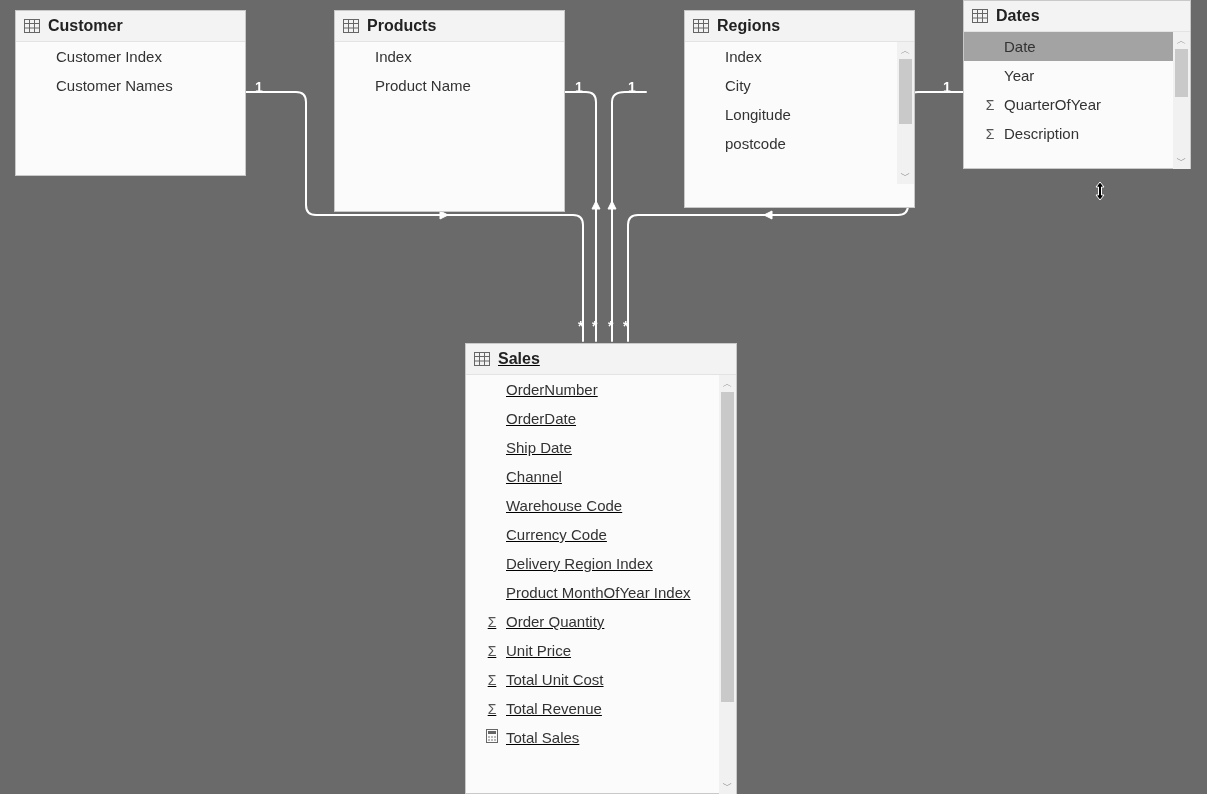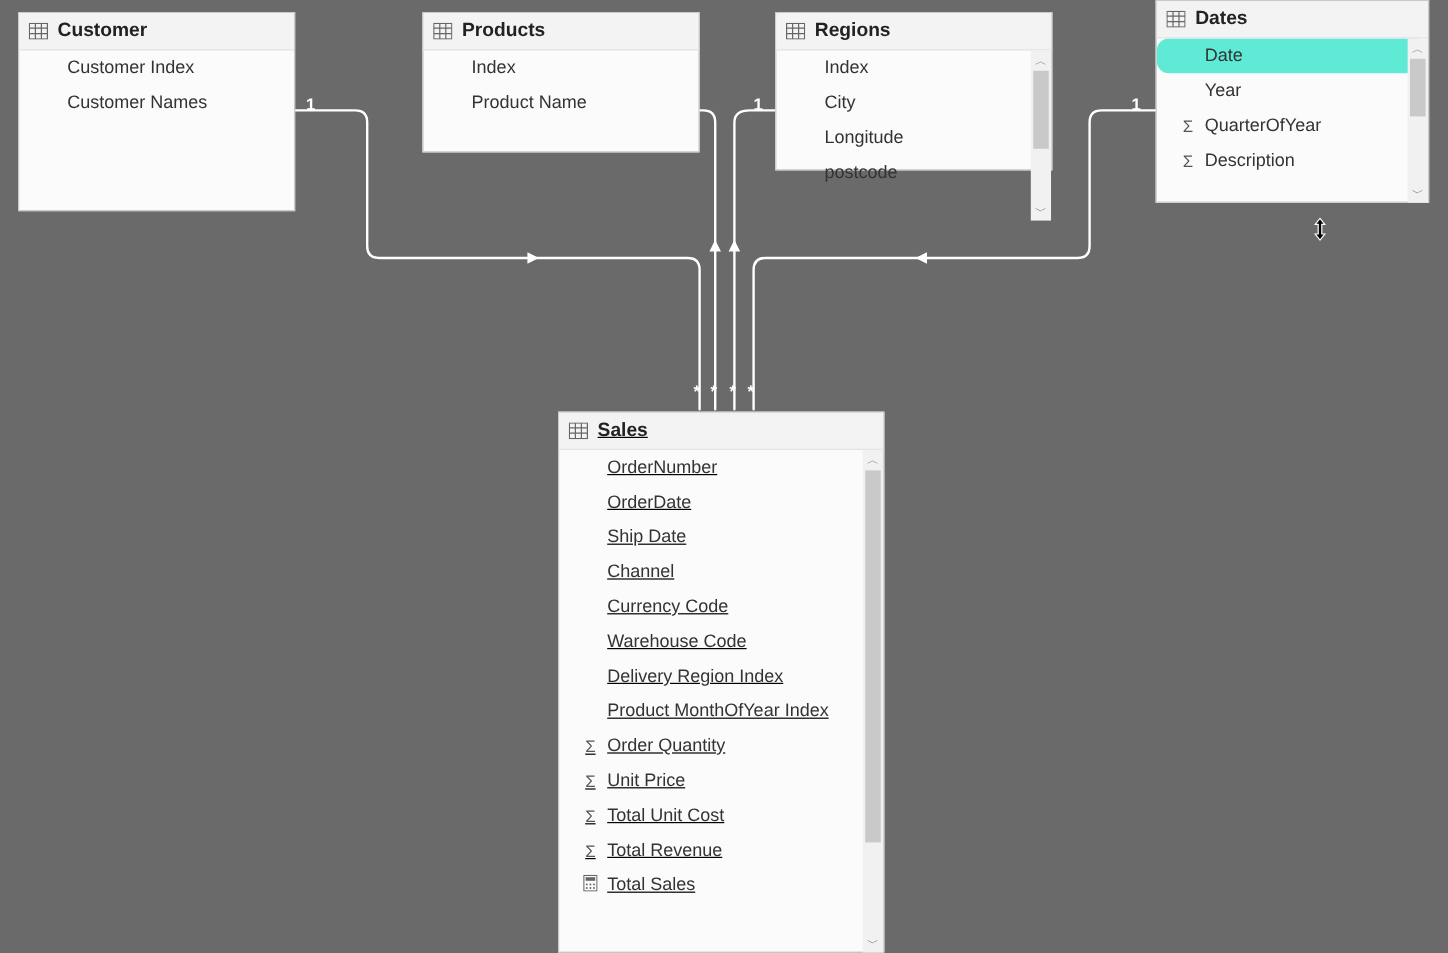--- a/index.html
+++ b/index.html
@@ -3,21 +3,21 @@
 <meta charset="utf-8">
 <style>
   html,body{margin:0;padding:0;width:1207px;height:794px;background:#6a6a6a;font-family:"Segoe UI",Arial,sans-serif;overflow:hidden;}
   .canvas{position:relative;width:1207px;height:794px;}
   svg.connectors{position:absolute;left:0;top:0;width:1207px;height:794px;pointer-events:none;}
   .table-card{position:absolute;background:#fbfbfb;border:1px solid #c9c9c9;box-sizing:border-box;}
   .table-header{display:flex;align-items:center;gap:8px;padding:6px 10px 6px 8px;border-bottom:1px solid #e3e3e3;background:#f3f3f3;}
   .table-header .title{font-weight:700;color:#222;font-size:16px;}
   .table-body{position:relative;overflow:hidden;}
   .field-row{display:flex;align-items:center;gap:6px;height:29px;padding-left:22px;padding-right:10px;font-size:15px;color:#333;white-space:nowrap;}
-  .field-row.selected{background:#5eead4;border-radius:10px;}
+  .field-row.selected{background:#a3a3a3;}
   .field-icon{width:16px;text-align:center;color:#555;font-size:14px;flex:0 0 16px;margin-left:-4px;}
   .sigma{font-family:"Segoe UI Symbol",Arial,sans-serif;}
   .scrollbar{position:absolute;right:0;top:0;bottom:0;width:17px;background:#f1f1f1;}
   .scrollbar .btn{position:absolute;left:0;width:17px;height:17px;display:flex;align-items:center;justify-content:center;color:#888;font-size:10px;}
   .scrollbar .btn.up{top:0;}
   .scrollbar .btn.down{bottom:0;}
   .scrollbar .thumb{position:absolute;left:2px;width:13px;background:#c9c9c9;}
   .table-icon svg{display:block;}
   .rel-label{position:absolute;color:#fff;font-weight:700;font-size:14px;user-select:none;}
   .rel-star{position:absolute;color:#fff;font-size:14px;font-weight:700;}
@@ -77,21 +77,21 @@
           <span class="field-icon"></span>
           <span>Customer Index</span>
         </div>
       <div class="field-row">
           <span class="field-icon"></span>
           <span>Customer Names</span>
         </div>
     </div>
   </div>
 
-  <div class="table-card" style="left:352px;top:10px;width:231px;height:117px;">
+  <div class="table-card" style="left:334px;top:10px;width:231px;height:202px;">
     <div class="table-header">
       <span class="table-icon">
         <svg width="16" height="14">
             <rect x="0.5" y="0.5" width="15" height="13" fill="none" stroke="#666"></rect>
             <line x1="0.5" y1="4.5" x2="15.5" y2="4.5" stroke="#666"></line>
             <line x1="0.5" y1="9" x2="15.5" y2="9" stroke="#666"></line>
             <line x1="5.5" y1="0.5" x2="5.5" y2="13.5" stroke="#666"></line>
             <line x1="10.5" y1="0.5" x2="10.5" y2="13.5" stroke="#666"></line>
           </svg>
       </span>
@@ -102,21 +102,21 @@
           <span class="field-icon"></span>
           <span>Index</span>
         </div>
       <div class="field-row">
           <span class="field-icon"></span>
           <span>Product Name</span>
         </div>
     </div>
   </div>
 
-  <div class="table-card" style="left:646px;top:10px;width:231px;height:132px;">
+  <div class="table-card" style="left:684px;top:10px;width:231px;height:198px;">
     <div class="table-header">
       <span class="table-icon">
         <svg width="16" height="14">
             <rect x="0.5" y="0.5" width="15" height="13" fill="none" stroke="#666"></rect>
             <line x1="0.5" y1="4.5" x2="15.5" y2="4.5" stroke="#666"></line>
             <line x1="0.5" y1="9" x2="15.5" y2="9" stroke="#666"></line>
             <line x1="5.5" y1="0.5" x2="5.5" y2="13.5" stroke="#666"></line>
             <line x1="10.5" y1="0.5" x2="10.5" y2="13.5" stroke="#666"></line>
           </svg>
       </span>
@@ -210,25 +210,25 @@
       <div class="field-row">
           <span class="field-icon"></span>
           <span>Ship Date</span>
         </div>
       <div class="field-row">
           <span class="field-icon"></span>
           <span>Channel</span>
         </div>
       <div class="field-row">
           <span class="field-icon"></span>
+          <span>Warehouse Code</span>
+        </div>
+      <div class="field-row">
+          <span class="field-icon"></span>
           <span>Currency Code</span>
-        </div>
-      <div class="field-row">
-          <span class="field-icon"></span>
-          <span>Warehouse Code</span>
         </div>
       <div class="field-row">
           <span class="field-icon"></span>
           <span>Delivery Region Index</span>
         </div>
       <div class="field-row">
           <span class="field-icon"></span>
           <span>Product MonthOfYear Index</span>
         </div>
       <div class="field-row">

